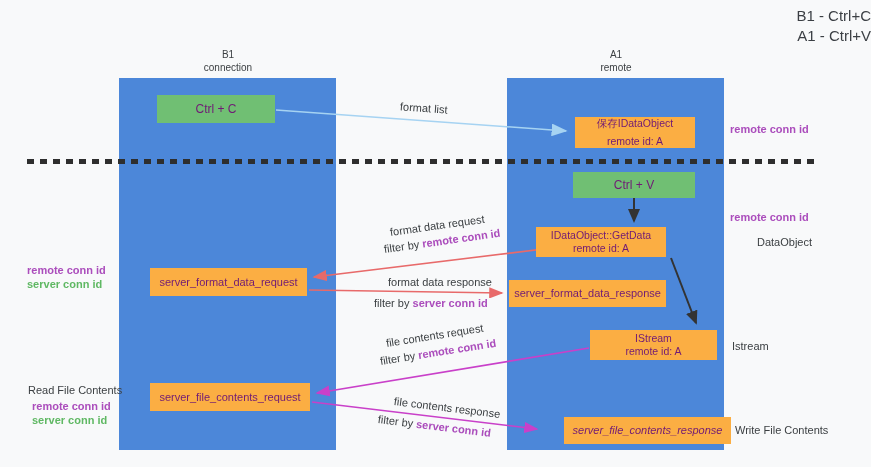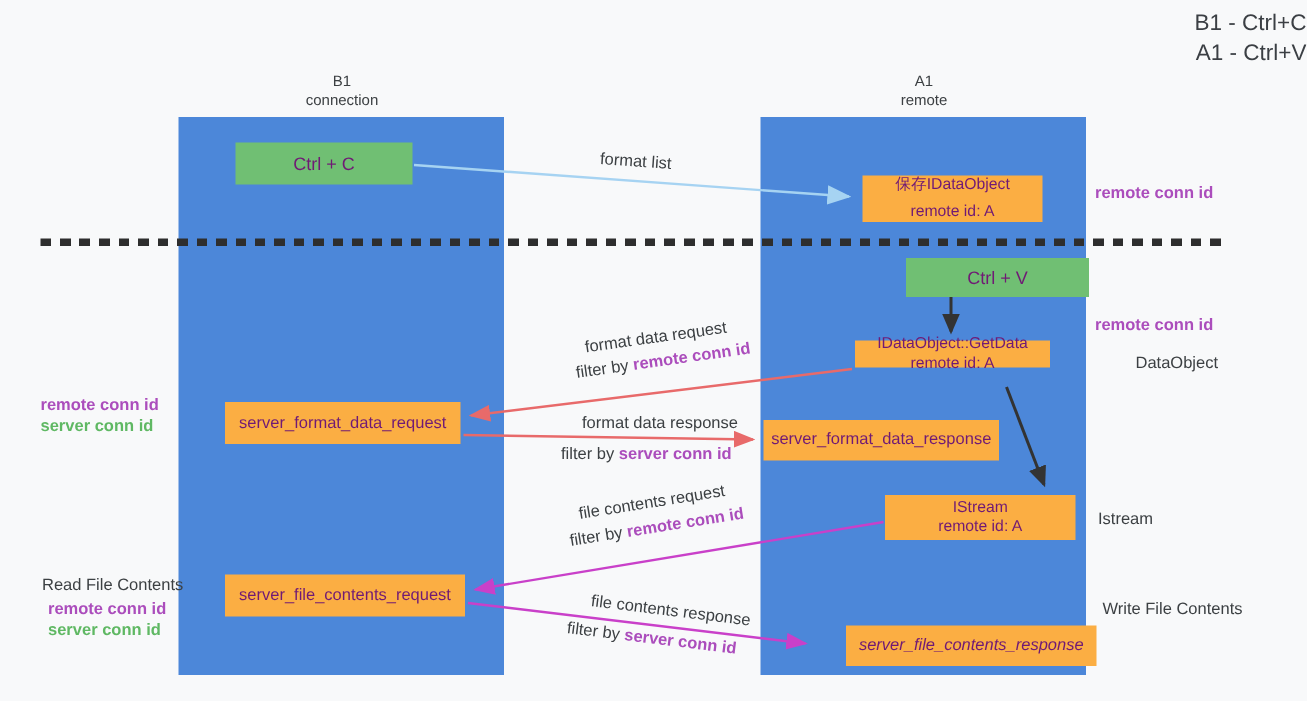--- a/index.html
+++ b/index.html
@@ -95,25 +95,25 @@
 
   <div class="box green" style="left:157px; top:95px; width:118px; height:28px;">
     <div>Ctrl + C</div>
   </div>
 
   <div class="box" style="left:575px; top:117px; width:120px; height:31px;justify-content:space-between;">
     <div class="l2">保存IDataObject</div>
     <div class="l2">remote id: A</div>
   </div>
 
-  <div class="box green" style="left:573px; top:172px; width:122px; height:26px;margin-left:31px;">
+  <div class="box green" style="left:573px; top:172px; width:122px; height:26px;">
     <div>Ctrl + V</div>
   </div>
 
-  <div class="box" style="left:570px; top:227px; width:130px; height:18px;align-items:center;">
+  <div class="box" style="left:536px; top:227px; width:130px; height:30px;align-items:center;">
     <div class="l2">IDataObject::GetData</div>
     <div class="l2">remote id: A</div>
   </div>
 
   <div class="box" style="left:509px; top:280px; width:157px; height:27px;">
     <div>server_format_data_response</div>
   </div>
 
   <div class="box" style="left:150px; top:268px; width:157px; height:28px;">
     <div>server_format_data_request</div>
@@ -129,21 +129,21 @@
   </div>
 
   <div class="box" style="left:564px; top:417px; width:167px; height:27px;font-style:italic;">
     <div>server_file_contents_response</div>
   </div>
 
   <div class="lbl purple" style="left:730px; top:123px;">remote conn id</div>
   <div class="lbl purple" style="left:730px; top:211px;">remote conn id</div>
   <div class="lbl" style="left:730px; top:236px;padding-left:27px;">DataObject</div>
   <div class="lbl" style="left:732px; top:340px;">Istream</div>
-  <div class="lbl" style="left:735px; top:400px;text-align:center;">Write File Contents</div>
+  <div class="lbl" style="left:735px; top:424px;text-align:center;">Write File Contents</div>
 
   <div class="lbl purple" style="left:27px; top:264px;">remote conn id</div>
   <div class="lbl greent" style="left:27px; top:278px;">server conn id</div>
   <div class="lbl" style="left:28px; top:384px;">Read File Contents</div>
   <div class="lbl purple" style="left:32px; top:400px;">remote conn id</div>
   <div class="lbl greent" style="left:32px; top:414px;">server conn id</div>
 
   <div class="lbl" style="left:400px; top:102px; transform:rotate(4deg);">format list</div>
 
   <div class="lbl rot" style="left:390px; top:226px; transform:rotate(-8deg);">format data request</div>

